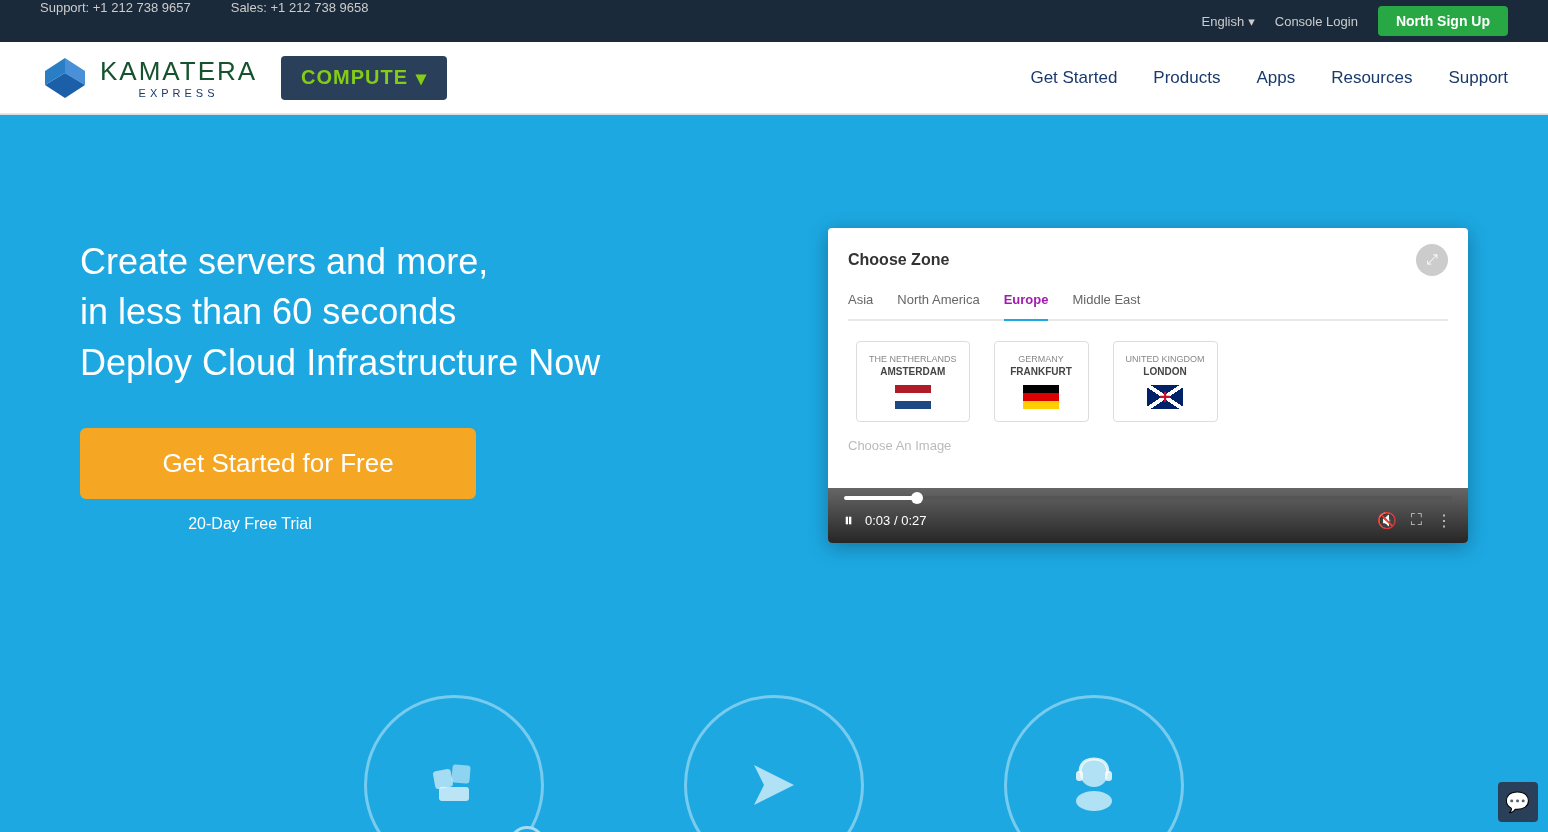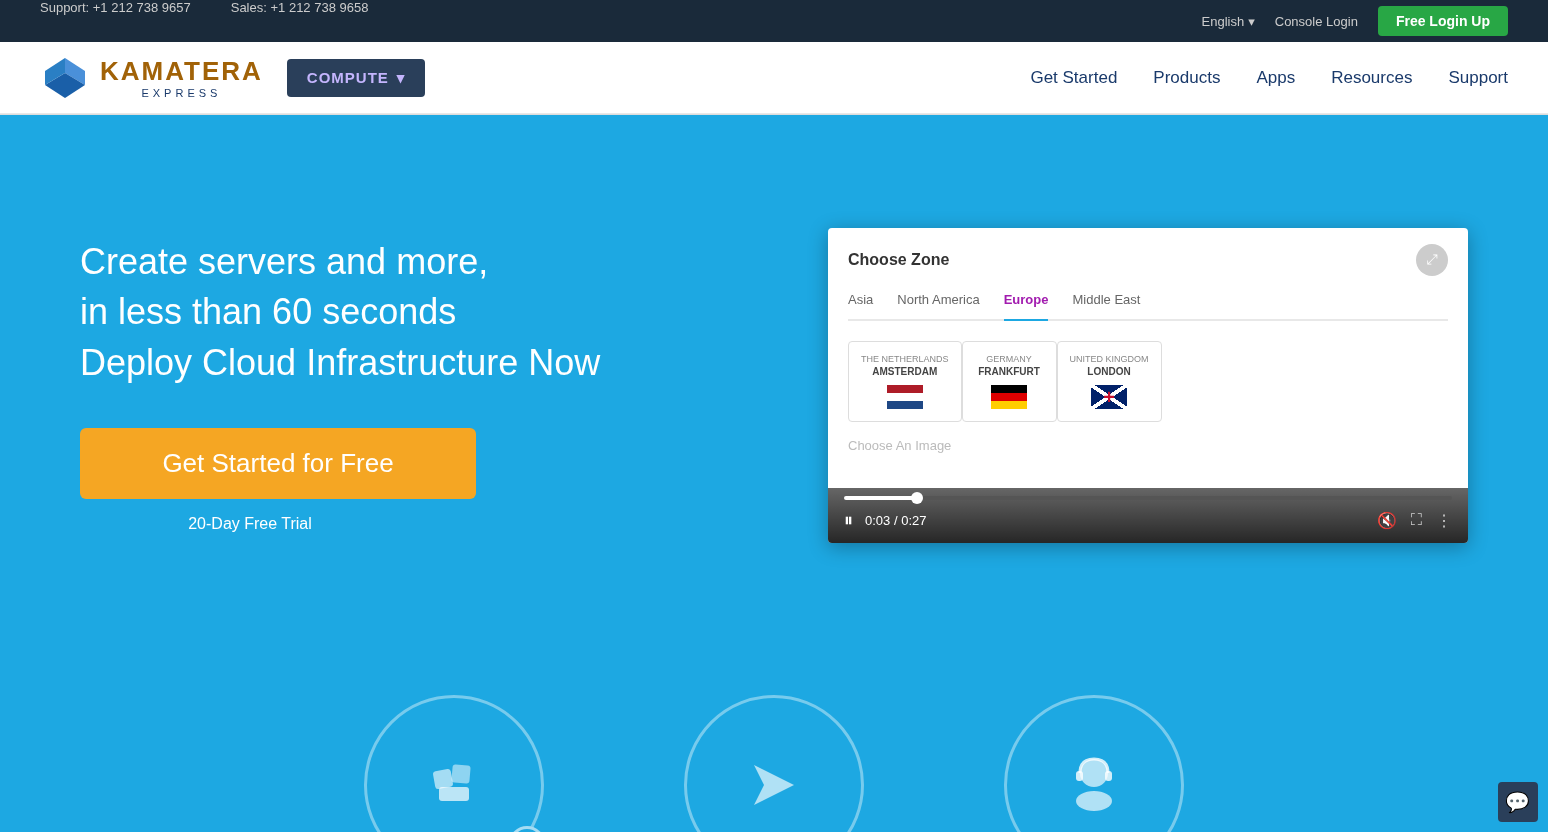--- a/index.html
+++ b/index.html
@@ -47,29 +47,29 @@
       justify-content: space-between;
       border-bottom: 1px solid #e8e8e8;
     }
     .nav-left { display: flex; align-items: center; gap: 24px; }
     .logo-area { display: flex; align-items: center; gap: 10px; }
     .logo-icon {
       width: 50px;
       height: 50px;
     }
     .logo-text { display: flex; flex-direction: column; }
-    .logo-name { font-size: 26px; font-weight: bold; color: #a16207; letter-spacing: 2px; }
+    .logo-name { font-size: 26px; font-weight: normal; color: #14532d; letter-spacing: 2px; }
     .logo-express { font-size: 11px; color: #1a3a6b; letter-spacing: 4px; text-align: center; }
     .compute-btn {
       background: #2a3f5a;
-      color: #c4b5fd;
+      color: #84cc16;
       border: none;
       padding: 10px 20px;
       border-radius: 4px;
-      font-size: 15px;
+      font-size: 20px;
       font-weight: bold;
       cursor: pointer;
       display: flex;
       align-items: center;
       gap: 8px;
       letter-spacing: 1px;
     }
     .nav-right { display: flex; align-items: center; gap: 36px; }
     .nav-link {
       font-size: 17px;
@@ -170,22 +170,23 @@
       padding-bottom: 4px;
     }
     .zone-tab.active {
       color: #a21caf;
       border-bottom: 2px solid #1da8e2;
       margin-bottom: -10px;
       font-weight: 600;
     }
     .zone-cards {
       display: flex;
-      gap: 0;
+      gap: 24px;
       margin-bottom: 16px;
+      margin-left: 8px;
     }
     .zone-card {
       border: 1px solid #ddd;
       border-radius: 4px;
       padding: 12px;
       text-align: center;
       min-width: 95px;
       cursor: pointer;
     }
     .zone-card-title {
@@ -376,21 +377,21 @@
   <div class="top-bar-left">
     <span>Support: +1 212 738 9657</span>
     <span>Sales: +1 212 738 9658</span>
   </div>
   <div class="top-bar-right">
     <div class="lang-select">
       <span>English</span>
       <span>▾</span>
     </div>
     <a class="console-login">Console Login</a>
-    <button class="free-signup-btn">Free Login Up</button>
+    <button class="free-signup-btn">North Sign Up</button>
   </div>
 </div>
 
 <nav class="navbar">
   <div class="nav-left">
     <div class="logo-area">
 
       <svg class="logo-icon" viewBox="0 0 50 50">
         <polygon points="25,5 45,18 45,32 25,20" fill="#4a90d9"></polygon>
         <polygon points="25,20 45,32 25,45 5,32" fill="#1a5fa8"></polygon>

